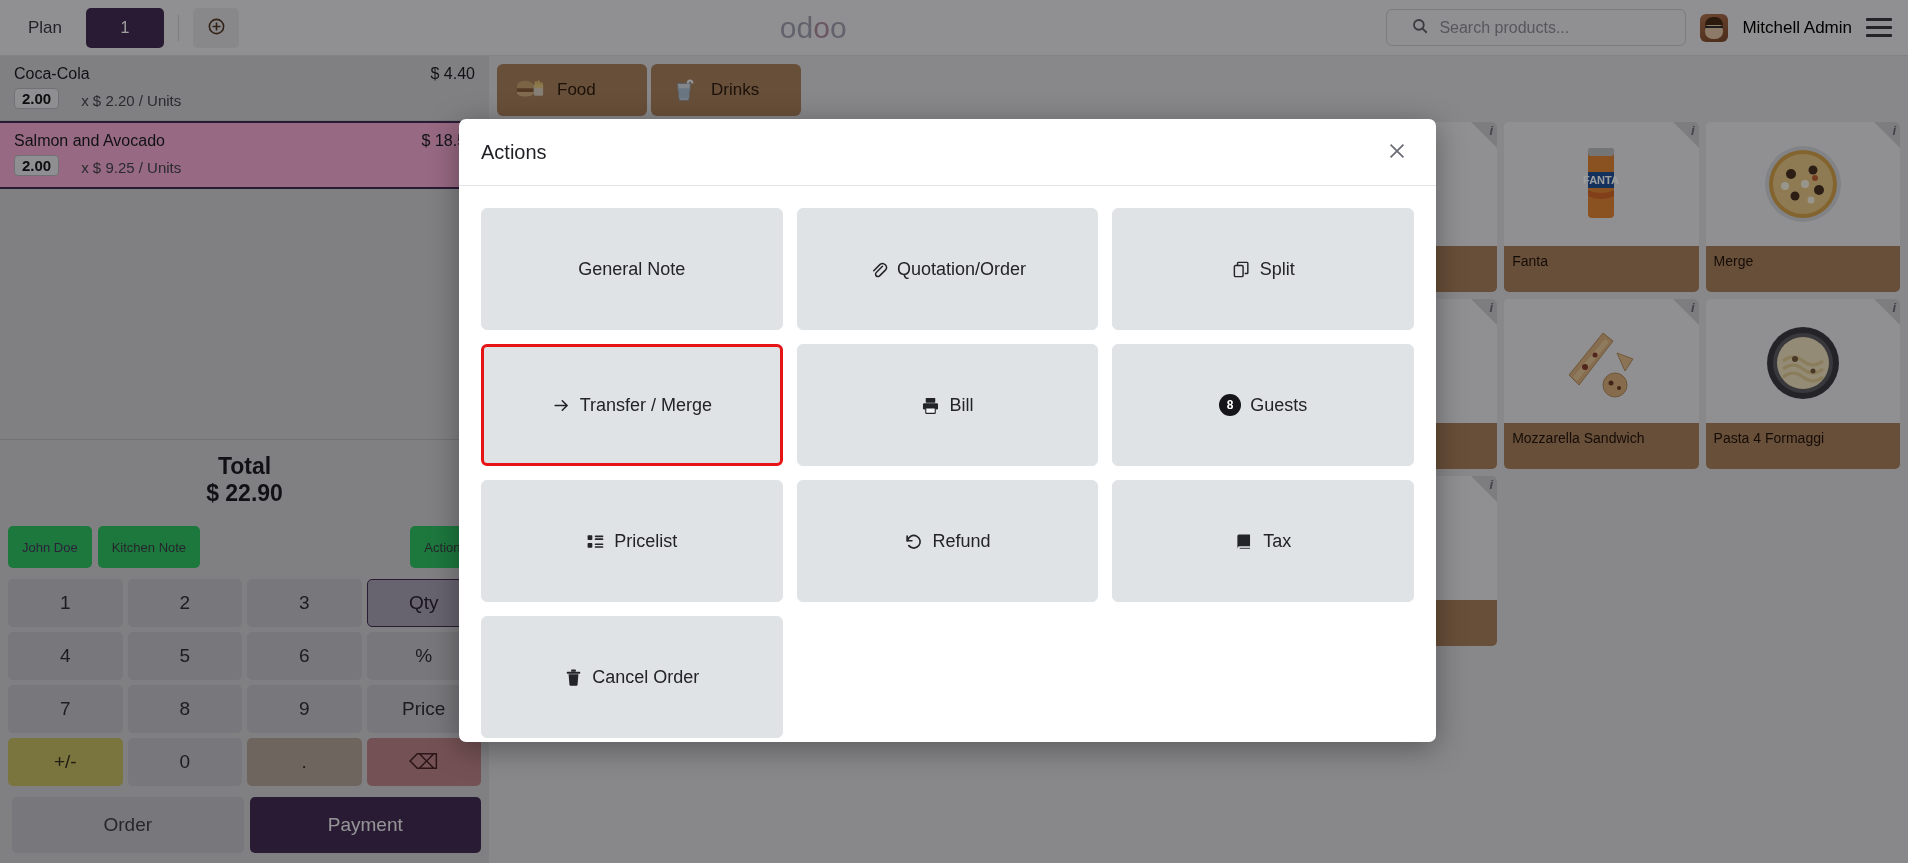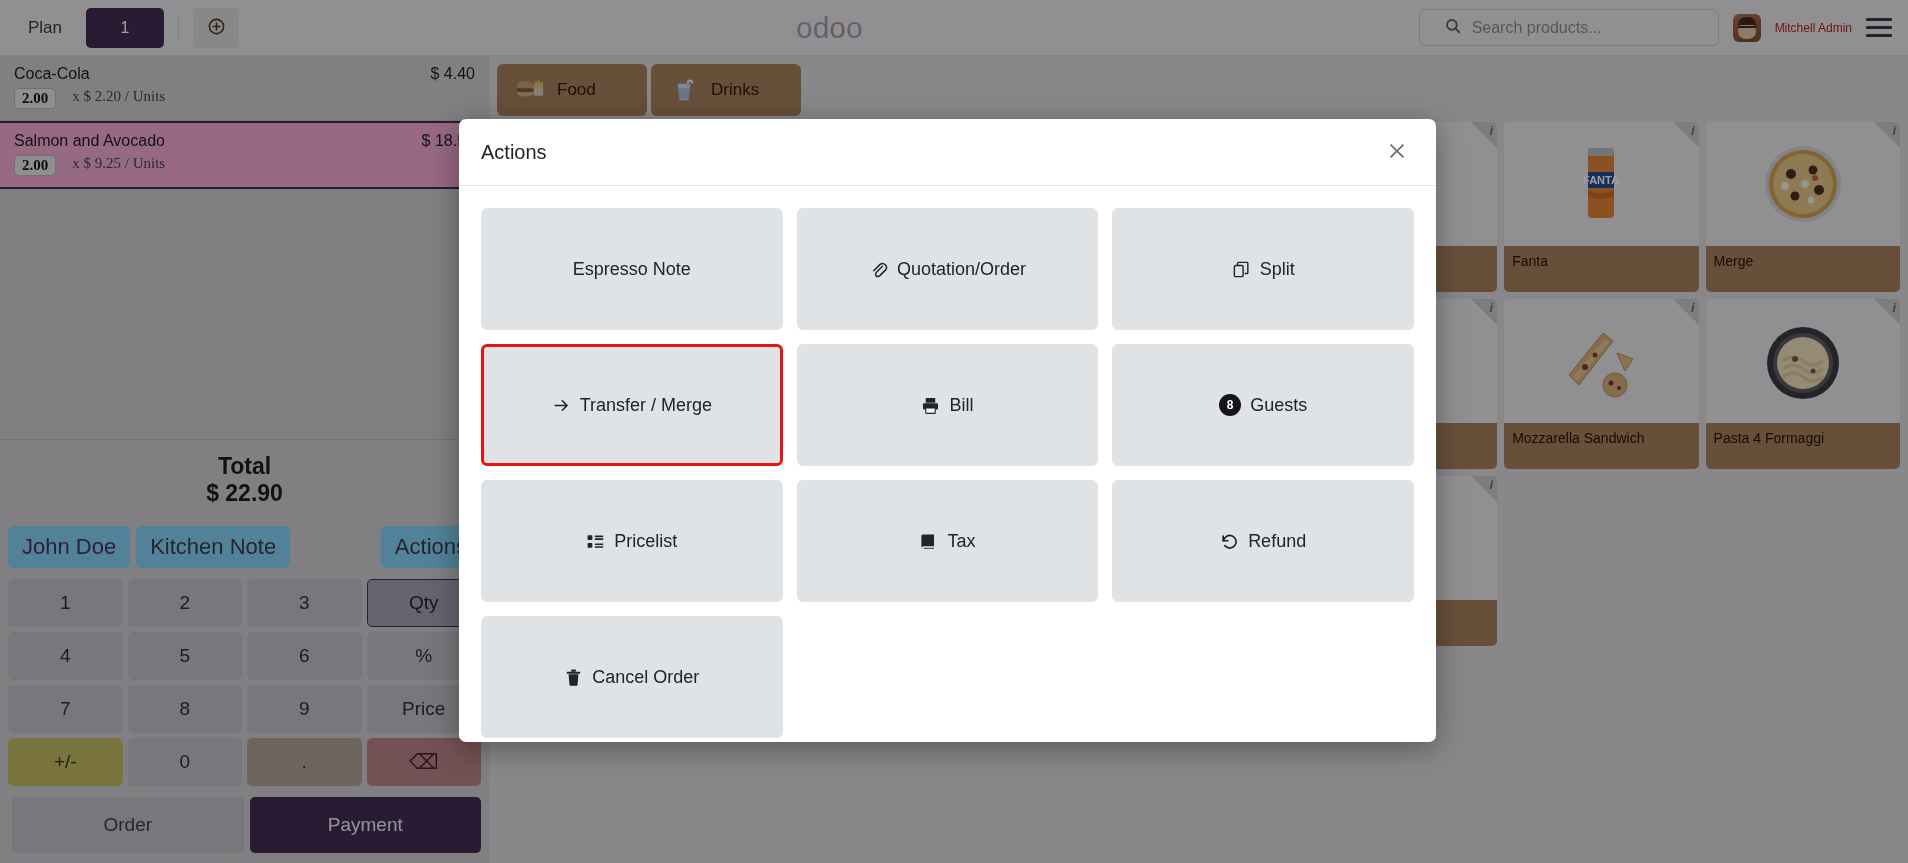--- a/index.html
+++ b/index.html
@@ -57,61 +57,61 @@
   .search-box input::placeholder { color: #8c8c96; }
   .avatar {
     width: 28px; height: 28px; border-radius: 6px;
     background: linear-gradient(160deg,#b4704a,#7e4526);
     display:flex; align-items:center; justify-content:center; overflow:hidden;
     position: relative;
   }
   .avatar .face { width: 18px; height: 16px; border-radius: 50% 50% 45% 45%; background:#e8c4a4; position:relative; top:3px;}
   .avatar .hair { position:absolute; top:3px; left:5px; width:18px; height:8px; background:#4a2a16; border-radius:9px 9px 0 0;}
   .avatar .glasses{position:absolute; top:12px; left:5px; width:18px; height:5px; border-top:2px solid #2d2d2d;}
-  .username { font-size: 12px; color: #b91c1c; }
+  .username { font-size: 17px; color: #000000; }
   .burger { width: 26px; display:flex; flex-direction:column; gap:5px; cursor:pointer; }
   .burger span { display:block; height:3px; background:#3a3a42; border-radius:1px; }
 
   
   .order-panel {
     position: absolute; top: 56px; left: 0; width: 489px; bottom: 0;
     background: #cfcfd4; display: flex; flex-direction: column;
   }
   .orderlines { flex: 1; overflow: hidden; background: #cfcfd4; }
   .orderline {
     display: flex; justify-content: space-between; align-items: flex-start;
     padding: 9px 14px 11px 14px;
     border-bottom: 1px solid #c0c0c6;
   }
   .orderline.selected {
     background: #f9a8d4;
     border-top: 2px solid #462b57;
     border-bottom: 2px solid #462b57;
   }
   .ol-name { font-size: 16px; color: #1c1c22; font-weight: 400; }
-  .ol-sub { font-size: 15px; color: #44444c; margin-top: 5px; display:flex; align-items:flex-start; gap:16px;font-family:Liberation Serif, serif;}
+  .ol-sub { font-size: 15px; color: #44444c; margin-top: 5px; display:flex; align-items:flex-end; gap:22px;}
   .qty-pill {
     background: #e6e6ea; border: 1px solid #b5b5bd; border-radius: 4px;
     padding: 1px 7px; font-weight: bold; color: #15151a; font-size: 15px;
   }
   .ol-price { font-size: 16px; color: #1c1c22; white-space: nowrap; }
 
   .total-row {
     display: flex; justify-content: space-between; align-items: center;
     padding: 13px 16px; border-top: 1px solid #b8b8be;
     background: #cfcfd4;
     flex-direction: column;
   }
   .total-label { font-size: 23px; font-weight: bold; color: #1c1c22; }
   .total-value { font-size: 23px; font-weight: bold; color: #1c1c22; }
 
   .actionbar { display: flex; gap: 6px; padding: 6px 8px; background: #cfcfd4; }
   .ab-btn {
-    background: #7dd3fc; border: none; border-radius: 5px;
-    height: 42px; font-size: 22px; color: #3c3c46; cursor: pointer;
+    background: #22c55e; border: none; border-radius: 5px;
+    height: 42px; font-size: 13px; color: #3c3c46; cursor: pointer;
     padding: 0 14px; font-family: "Liberation Sans", sans-serif;
   }
   .ab-btn.customer { color: #4a3560; }
   .ab-spacer { flex: 1; }
 
   .numpad { display: grid; grid-template-columns: repeat(4,1fr); gap: 5px; padding: 5px 8px; }
   .np {
     height: 48px; border: none; border-radius: 5px;
     background: #c2c2c8; color: #2e2e36; font-size: 19px; cursor: pointer;
     font-family: "Liberation Sans", sans-serif;
@@ -549,21 +549,21 @@
             <path d="M5 5l14 14M19 5L5 19"></path>
           </svg>
         </span>
       </button>
     </div>
 
     <div class="modal-body">
       <div class="act-grid">
 
         <button class="act-btn">
-          <span>Espresso Note</span>
+          <span>General Note</span>
         </button>
 
         <button class="act-btn">
           <span class="act-icon">
             <svg viewBox="0 0 24 24" fill="none" stroke="#23232a" stroke-width="1.9" stroke-linecap="round">
               <path d="M17 8l-7.5 7.5a3 3 0 1 0 4.2 4.2L21 12.5a5 5 0 0 0-7-7L6 13.5"></path>
             </svg>
           </span>
           <span>Quotation/Order</span>
         </button>
@@ -613,36 +613,36 @@
                 <rect x="11" y="8" width="11" height="2" rx="1"></rect>
               <rect x="11" y="14.5" width="11" height="2" rx="1"></rect>
                 <rect x="11" y="18" width="11" height="2" rx="1"></rect>
             </svg>
           </span>
           <span>Pricelist</span>
         </button>
 
         <button class="act-btn">
           <span class="act-icon">
+            <svg viewBox="0 0 24 24" fill="none" stroke="#23232a" stroke-width="2.1" stroke-linecap="round">
+              <path d="M4 5v6h6"></path>
+              <path d="M4.5 11a8 8 0 1 1 1.6 6.2"></path>
+            </svg>
+          </span>
+          <span>Refund</span>
+        </button>
+
+        <button class="act-btn">
+          <span class="act-icon">
             <svg viewBox="0 0 24 24" fill="#23232a">
               <path d="M3 19V5a2 2 0 0 1 2-2h14v15H6a3 3 0 0 0-3 3z"></path>
               <path d="M6 20h13v1.5H6A2.6 2.6 0 0 1 6 20z" fill="#5d5d66"></path>
             </svg>
           </span>
           <span>Tax</span>
-        </button>
-
-        <button class="act-btn">
-          <span class="act-icon">
-            <svg viewBox="0 0 24 24" fill="none" stroke="#23232a" stroke-width="2.1" stroke-linecap="round">
-              <path d="M4 5v6h6"></path>
-              <path d="M4.5 11a8 8 0 1 1 1.6 6.2"></path>
-            </svg>
-          </span>
-          <span>Refund</span>
         </button>
 
         <button class="act-btn">
           <span class="act-icon">
             <svg viewBox="0 0 24 24" fill="#23232a">
               <rect x="9" y="2" width="6" height="2.6" rx="0.6"></rect>
               <rect x="3.5" y="4.8" width="17" height="2.4" rx="0.8"></rect>
               <path d="M5.8 8h12.4l-1.1 13a1.4 1.4 0 0 1-1.4 1.3H8.3A1.4 1.4 0 0 1 6.9 21z"></path>
             </svg>
           </span>

